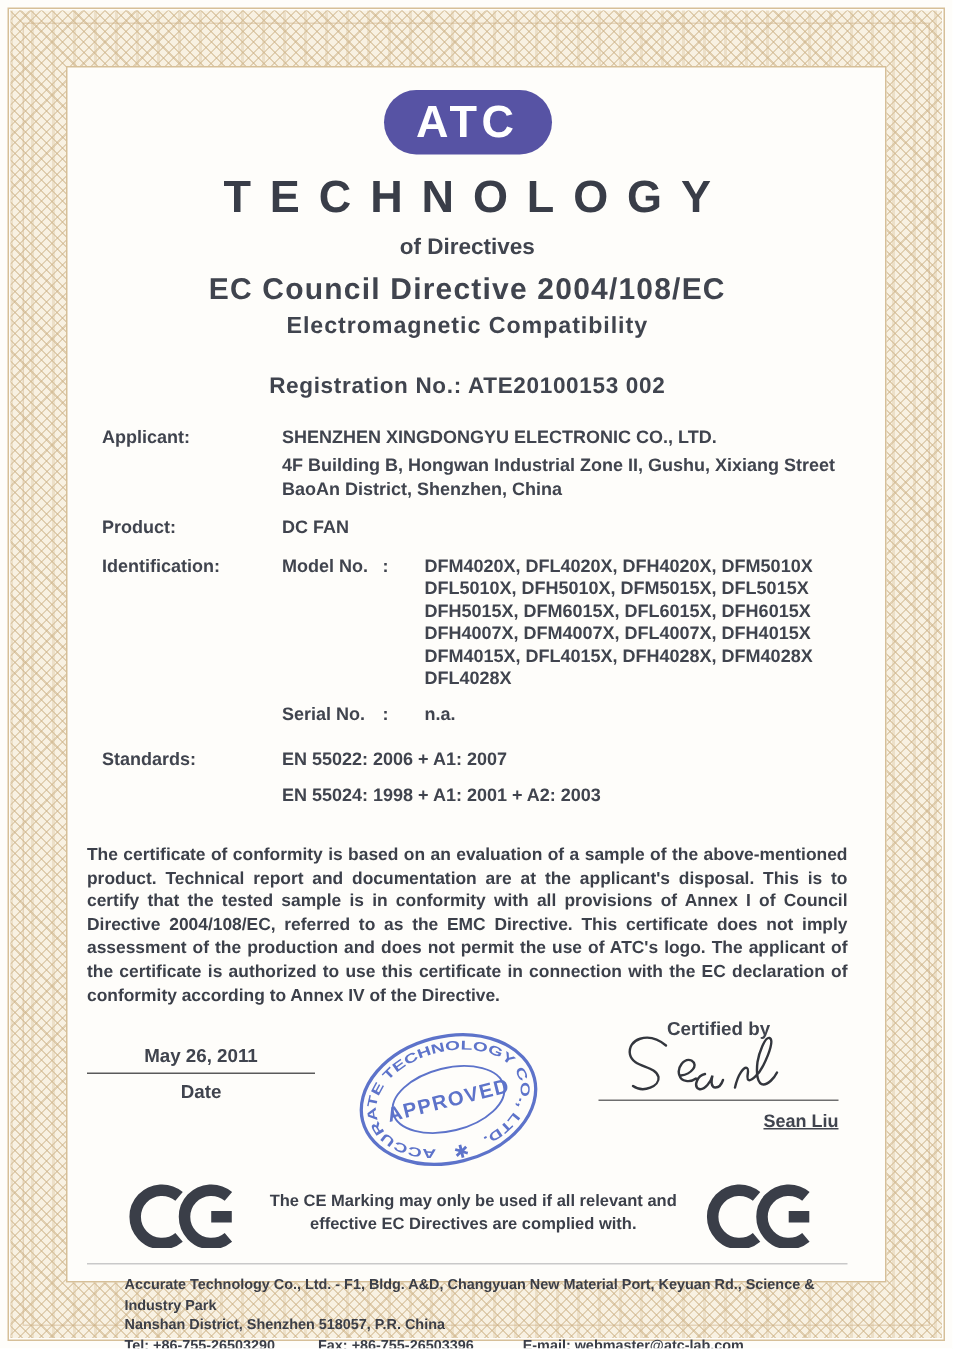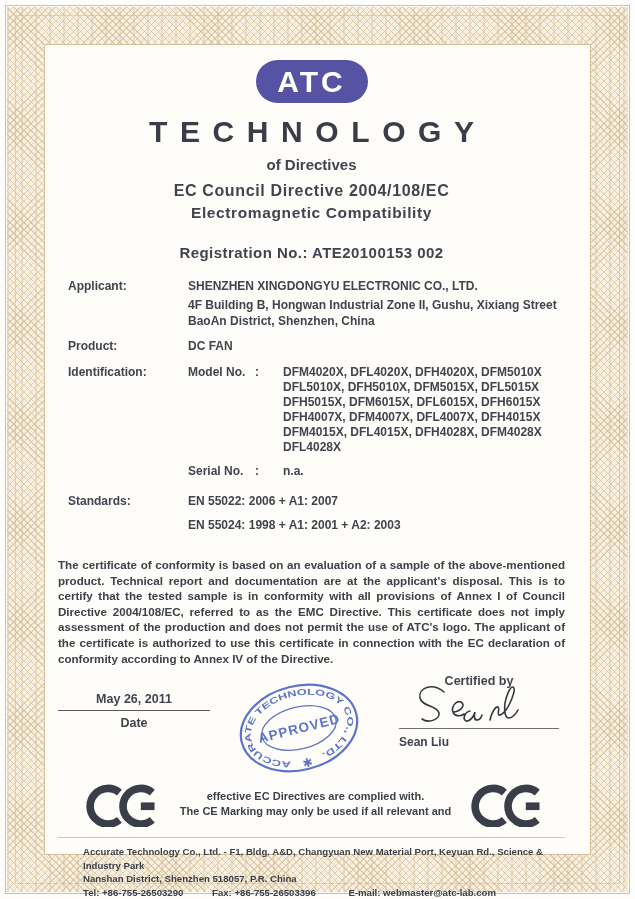--- a/index.html
+++ b/index.html
@@ -32,21 +32,21 @@
   .logo {
     display:inline-block; background:#5753a4; color:#ffffff;
     border-radius:23px; width:112px; height:43px; line-height:43px;
     font-size:30px; font-weight:bold; letter-spacing:3px; text-align:center;
   }
   .title-main {
     margin-top:12px; text-align:center; font-size:30px; font-weight:bold;
     letter-spacing:.42em; text-indent:.42em; color:#393d48;
   }
   .title-sub   { margin-top:7px;  text-align:center; font-size:15px;  font-weight:bold; }
-  .title-dir   { margin-top:9px;  text-align:center; font-size:16px; font-weight:bold; letter-spacing:.04em; }
+  .title-dir   { margin-top:9px;  text-align:center; font-size:20px; font-weight:bold; letter-spacing:.04em; }
   .title-emc   { margin-top:4px;  text-align:center; font-size:15.5px; font-weight:bold; letter-spacing:.04em; }
   .registration{ margin-top:22px; text-align:center; font-size:15px; font-weight:bold; letter-spacing:.03em; }
 
   .fields { margin-top:18px; font-size:12px; font-weight:bold; line-height:15px; }
   .frow  { display:flex; }
   .flabel{ width:130px; padding-left:10px; flex:0 0 auto; }
   .fvalue{ flex:1; }
   .addr  { margin-top:4px; line-height:15.5px; }
   .row-product { margin-top:10px; }
   .row-ident   { margin-top:11px; }
@@ -63,21 +63,21 @@
     line-height:15.6px; text-align:justify; color:#3c404a;
   }
 
   .sign-row { position:relative; height:100px; margin-top:8px; }
   .certified-by { position:absolute; top:0; right:18px; width:136px; text-align:center;
                   font-size:12.5px; font-weight:bold; }
   .stamp { position:absolute; left:176px; top:6px; transform:rotate(-14deg); opacity:.92; }
   .date-block { position:absolute; left:0; top:18px; width:152px; text-align:center; }
   .date-value { font-size:12.5px; font-weight:bold; padding-bottom:4px; border-bottom:1.5px solid #5a5a5a; }
   .date-label { margin-top:5px; font-size:12.5px; font-weight:bold; }
-  .sig-block { position:absolute; right:6px; top:0; width:160px; text-align:left; }
+  .sig-block { position:absolute; right:6px; top:0; width:160px; text-align:right;text-decoration:underline; }
   .sig-svg { display:block; margin:0 auto; }
   .sig-line { border-bottom:1px solid #6e6e6e; margin-top:-4px; }
   .sig-name { margin-top:6px; font-size:12px; font-weight:bold; }
 
   .ce-row { margin-top:6px; display:flex; align-items:center; }
   .ce-left  { margin-left:28px; flex:0 0 auto; }
   .ce-right { margin-right:20px; flex:0 0 auto; }
   .ce-note { flex:1; text-align:center; font-size:11px; font-weight:bold; line-height:15px; color:#3c404a; }
 
   .footer { margin-top:10px; border-top:1px solid #c9c9c9; padding:7px 0 0 25px;
@@ -205,22 +205,22 @@
 
     </div>
 
     <div class="ce-row">
       <svg class="ce-left" width="74" height="47" viewBox="0 0 54 34">
         <path d="M24.36,9.04 A13,13 0 1 0 24.36,28.96" fill="none" stroke="#3a3e48" stroke-width="5.6"></path>
         <path d="M48.36,9.04 A13,13 0 1 0 48.36,28.96" fill="none" stroke="#3a3e48" stroke-width="5.6"></path>
         <path d="M40,19 H50" fill="none" stroke="#3a3e48" stroke-width="5.6"></path>
       </svg>
       <div class="ce-note">
+        <div>The CE Marking may only be used if all relevant and</div>
         <div>effective EC Directives are complied with.</div>
-        <div>The CE Marking may only be used if all relevant and</div>
       </div>
       <svg class="ce-right" width="74" height="47" viewBox="0 0 54 34">
         <path d="M24.36,9.04 A13,13 0 1 0 24.36,28.96" fill="none" stroke="#3a3e48" stroke-width="5.6"></path>
         <path d="M48.36,9.04 A13,13 0 1 0 48.36,28.96" fill="none" stroke="#3a3e48" stroke-width="5.6"></path>
         <path d="M40,19 H50" fill="none" stroke="#3a3e48" stroke-width="5.6"></path>
       </svg>
     </div>
 
     <div class="footer">
       <div>Accurate Technology Co., Ltd. - F1, Bldg. A&amp;D, Changyuan New Material Port, Keyuan Rd., Science &amp; Industry Park</div>

